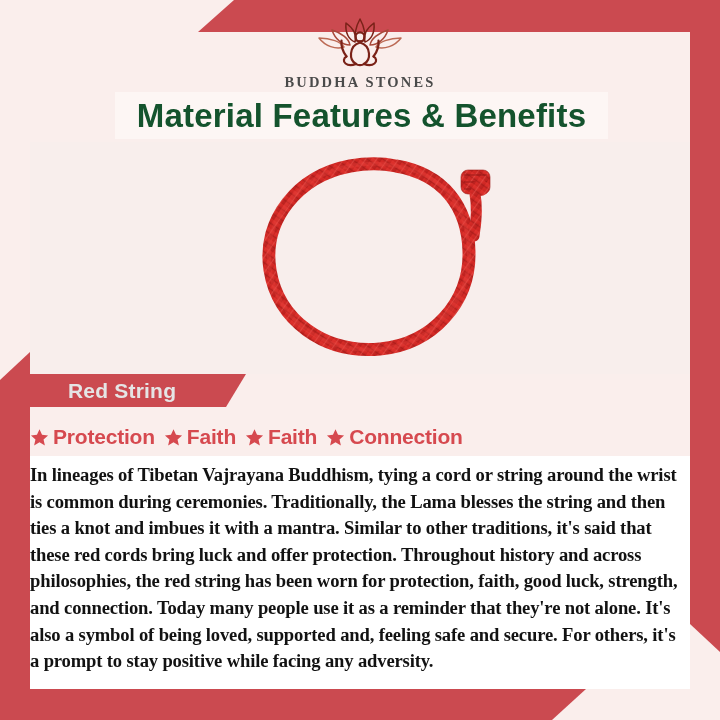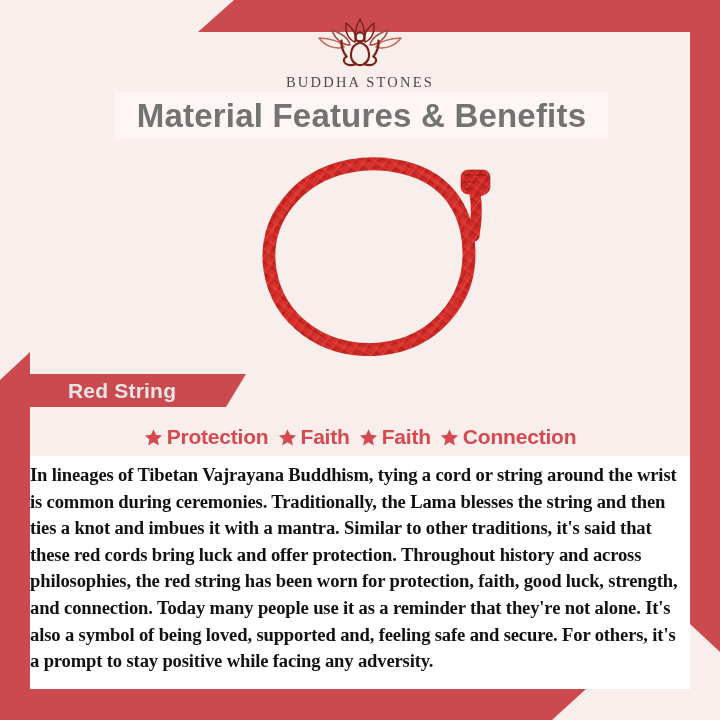--- a/index.html
+++ b/index.html
@@ -64,38 +64,39 @@
     width: 104px;
     height: 58px;
   }
   #logo-wordmark {
     display: block;
     margin-top: 2px;
     font-family: "Liberation Serif", serif;
     font-size: 14.5px;
     letter-spacing: 2.2px;
     color: #4a4a4a;
+    font-weight: bold;
   }
 
   
   #title-banner {
     position: absolute;
     top: 92px;
     left: 115px;
     width: 493px;
     height: 47px;
     background: #fdf6f4;
     display: flex;
     align-items: center;
     justify-content: center;
   }
   #title-text {
     font-size: 33px;
     font-weight: bold;
-    color: #737373;
+    color: #14532d;
     letter-spacing: 0.2px;
     white-space: nowrap;
   }
 
   
   #product-stage {
     position: absolute;
     top: 142px;
     left: 30px;
     width: 660px;
@@ -132,21 +133,20 @@
 
   
   #benefits-row {
     position: absolute;
     top: 420px;
     left: 30px;
     width: 660px;
     height: 34px;
     display: flex;
     align-items: center;
-    justify-content: center;
     gap: 9px;
   }
   .benefit-item {
     display: flex;
     align-items: center;
     gap: 4px;
   }
   .benefit-star {
     width: 19px;
     height: 19px;

